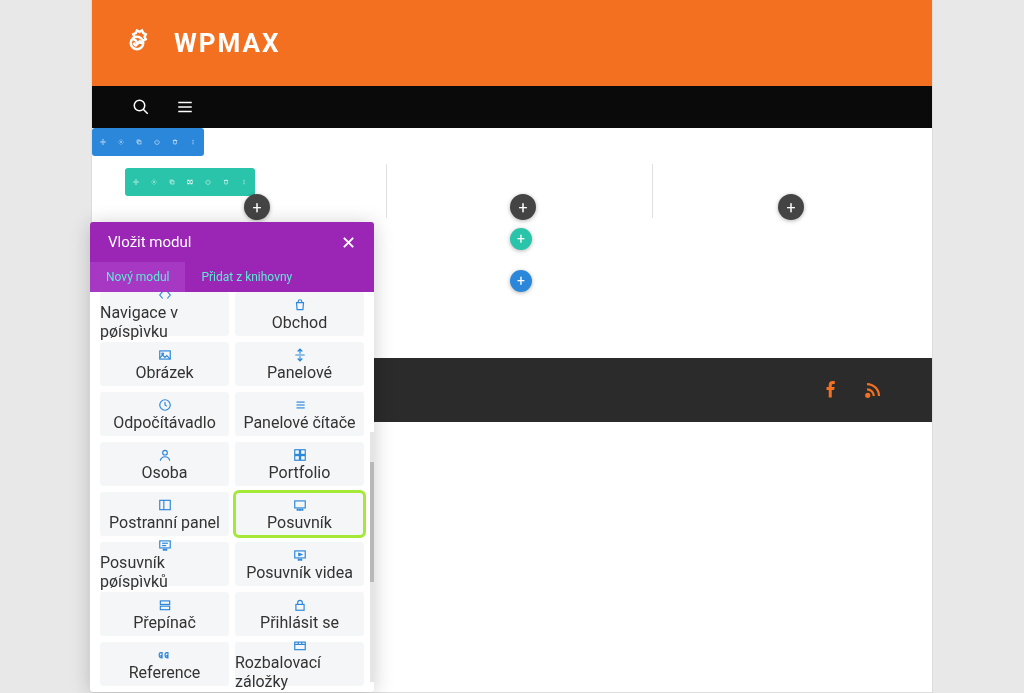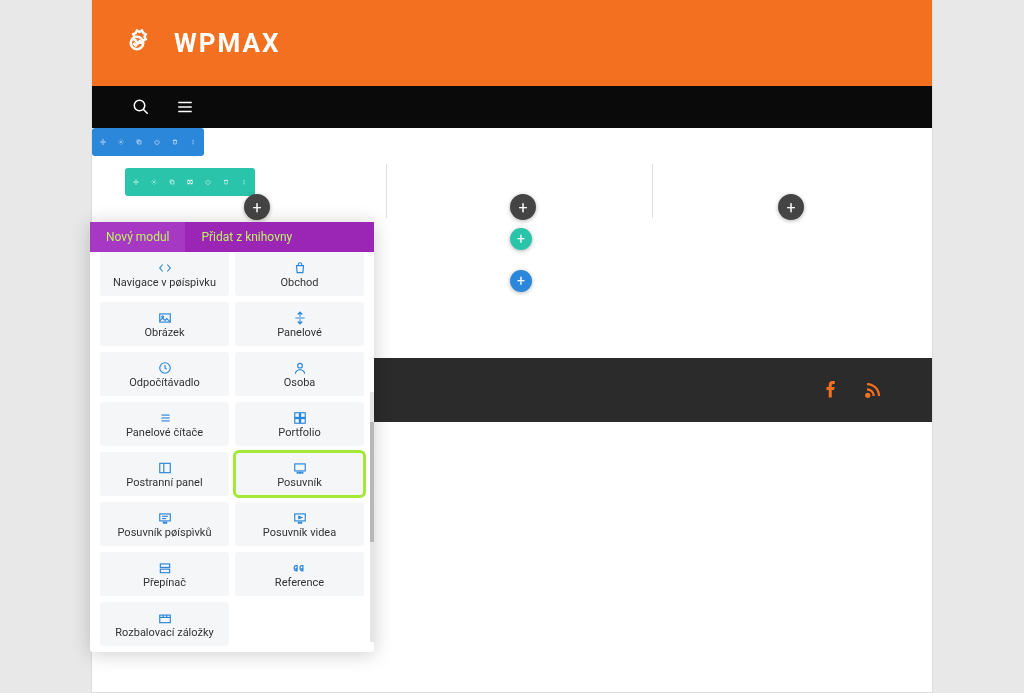--- a/index.html
+++ b/index.html
@@ -28,27 +28,27 @@
 .circle-teal { background: #29c4a9; }
 .circle-blue { background: #2b87da; }
 
 
 .col-divider { position: absolute; top: 36px; width: 1px; height: 54px; background: #e0e0e0; }
 
 
 .popup { position: absolute; left: 90px; top: 222px; width: 284px; background: #fff; box-shadow: 0 2px 20px rgba(0,0,0,0.2); border-radius: 3px; z-index: 200; }
 .popup-head { background: #9b26b6; color: #fff; height: 40px; display: flex; align-items: center; justify-content: space-between; padding: 0 18px; font-size: 15px; border-radius: 3px 3px 0 0; }
 .popup-tabs { background: #9b26b6; height: 30px; display: flex; }
-.popup-tab { padding: 8px 16px; font-size: 12px; color: #bef264; display: flex; align-items: center; cursor: pointer; }
+.popup-tab { padding: 8px 16px; font-size: 12px; color: #5eead4; display: flex; align-items: center; cursor: pointer; }
 .popup-tab.active { background: #a638c4; }
 .module-scroll { height: 400px; overflow-y: auto; padding: 0 10px 10px 10px; position: relative; }
 .module-grid { display: grid; grid-template-columns: 1fr 1fr; gap: 6px; padding-top: 0; }
 .module-item { background: #f5f6f8; border-radius: 3px; height: 44px; display: flex; flex-direction: column; align-items: center; justify-content: center; gap: 2px; cursor: pointer; position: relative; }
 .module-item .micon { width: 14px; height: 14px; color: #2b87da; }
-.module-item .mlabel { font-size: 11px; color: #333; }
+.module-item .mlabel { font-size: 16px; color: #333; }
 .module-item.highlighted { outline: 3px solid #a4e838; outline-offset: -1px; border-radius: 4px; }
 
 
 .scroll-track { position: absolute; right: 0; top: 140px; bottom: 10px; width: 4px; background: #e5e5e5; }
 .scroll-thumb { width: 4px; background: #b8b8b8; height: 120px; position: absolute; top: 30px; }
 
 .close-x { cursor: pointer; font-size: 18px; }
 </style>
 </head>
 <body>
@@ -149,20 +149,24 @@
         <path d="M13 22V12h3l1-4h-4V6c0-1 0-2 2-2h2V0h-3c-3 0-5 2-5 5v3H6v4h3v10h4z"></path>
       </svg>
     <svg class="social-icon" viewBox="0 0 24 24" fill="none" stroke="currentColor" stroke-width="3">
         <path d="M4 11a9 9 0 019 9M4 4a16 16 0 0116 16"></path>
         <circle cx="5" cy="19" r="2" fill="currentColor"></circle>
       </svg>
   </div>
 </div>
 
 <div class="popup">
+  <div class="popup-head">
+    <span>Vložit modul</span>
+    <span class="close-x">✕</span>
+  </div>
   <div class="popup-tabs">
     <div class="popup-tab active">Nový modul</div>
     <div class="popup-tab">Přidat z knihovny</div>
   </div>
   <div class="module-scroll">
     <div class="module-grid" id="module-grid">
         <div class="module-item">
           <span class="micon"><svg width="14" height="14" viewBox="0 0 24 24" fill="none" stroke="#2b87da" stroke-width="2">
               <path d="M8 6l-5 6 5 6M16 6l5 6-5 6"></path>
             </svg></span>
@@ -190,32 +194,32 @@
         </div>
         <div class="module-item">
           <span class="micon"><svg width="14" height="14" viewBox="0 0 24 24" fill="none" stroke="#2b87da" stroke-width="2">
               <circle cx="12" cy="12" r="9"></circle>
               <path d="M12 7v5l3 2"></path>
             </svg></span>
           <span class="mlabel">Odpočítávadlo</span>
         </div>
         <div class="module-item">
           <span class="micon"><svg width="14" height="14" viewBox="0 0 24 24" fill="none" stroke="#2b87da" stroke-width="2">
-              <circle cx="12" cy="8" r="4"></circle>
-              <path d="M4 22c0-4 4-7 8-7s8 3 8 7"></path>
-            </svg></span>
-          <span class="mlabel">Osoba</span>
-        </div>
-        <div class="module-item">
-          <span class="micon"><svg width="14" height="14" viewBox="0 0 24 24" fill="none" stroke="#2b87da" stroke-width="2">
               <line x1="6" y1="7" x2="20" y2="7"></line>
               <line x1="6" y1="12" x2="20" y2="12"></line>
               <line x1="6" y1="17" x2="20" y2="17"></line>
             </svg></span>
           <span class="mlabel">Panelové čítače</span>
+        </div>
+        <div class="module-item">
+          <span class="micon"><svg width="14" height="14" viewBox="0 0 24 24" fill="none" stroke="#2b87da" stroke-width="2">
+              <circle cx="12" cy="8" r="4"></circle>
+              <path d="M4 22c0-4 4-7 8-7s8 3 8 7"></path>
+            </svg></span>
+          <span class="mlabel">Osoba</span>
         </div>
         <div class="module-item">
           <span class="micon"><svg width="14" height="14" viewBox="0 0 24 24" fill="none" stroke="#2b87da" stroke-width="2">
               <rect x="3" y="3" width="8" height="8"></rect>
               <rect x="13" y="3" width="8" height="8"></rect>
               <rect x="3" y="13" width="8" height="8"></rect>
               <rect x="13" y="13" width="8" height="8"></rect>
             </svg></span>
           <span class="mlabel">Portfolio</span>
         </div>
@@ -256,20 +260,27 @@
         </div>
         <div class="module-item">
           <span class="micon"><svg width="14" height="14" viewBox="0 0 24 24" fill="none" stroke="#2b87da" stroke-width="2">
               <rect x="4" y="5" width="16" height="6"></rect>
               <rect x="4" y="14" width="16" height="6"></rect>
             </svg></span>
           <span class="mlabel">Přepínač</span>
         </div>
         <div class="module-item">
           <span class="micon"><svg width="14" height="14" viewBox="0 0 24 24" fill="none" stroke="#2b87da" stroke-width="2">
+              <rect x="5" y="11" width="14" height="10"></rect>
+              <path d="M8 11V8a4 4 0 018 0v3"></path>
+            </svg></span>
+          <span class="mlabel">Přihlásit se</span>
+        </div>
+        <div class="module-item">
+          <span class="micon"><svg width="14" height="14" viewBox="0 0 24 24" fill="none" stroke="#2b87da" stroke-width="2">
               <path d="M5 8c-2 0-3 2-3 4 0 3 2 5 5 5v-2c-1 0-2-1-2-2h2V8H5zm10 0c-2 0-3 2-3 4 0 3 2 5 5 5v-2c-1 0-2-1-2-2h2V8h-2z"></path>
             </svg></span>
           <span class="mlabel">Reference</span>
         </div>
         <div class="module-item">
           <span class="micon"><svg width="14" height="14" viewBox="0 0 24 24" fill="none" stroke="#2b87da" stroke-width="2">
               <rect x="3" y="7" width="18" height="13"></rect>
               <line x1="3" y1="11" x2="21" y2="11"></line>
               <line x1="9" y1="7" x2="9" y2="11"></line>
               <line x1="15" y1="7" x2="15" y2="11"></line>

